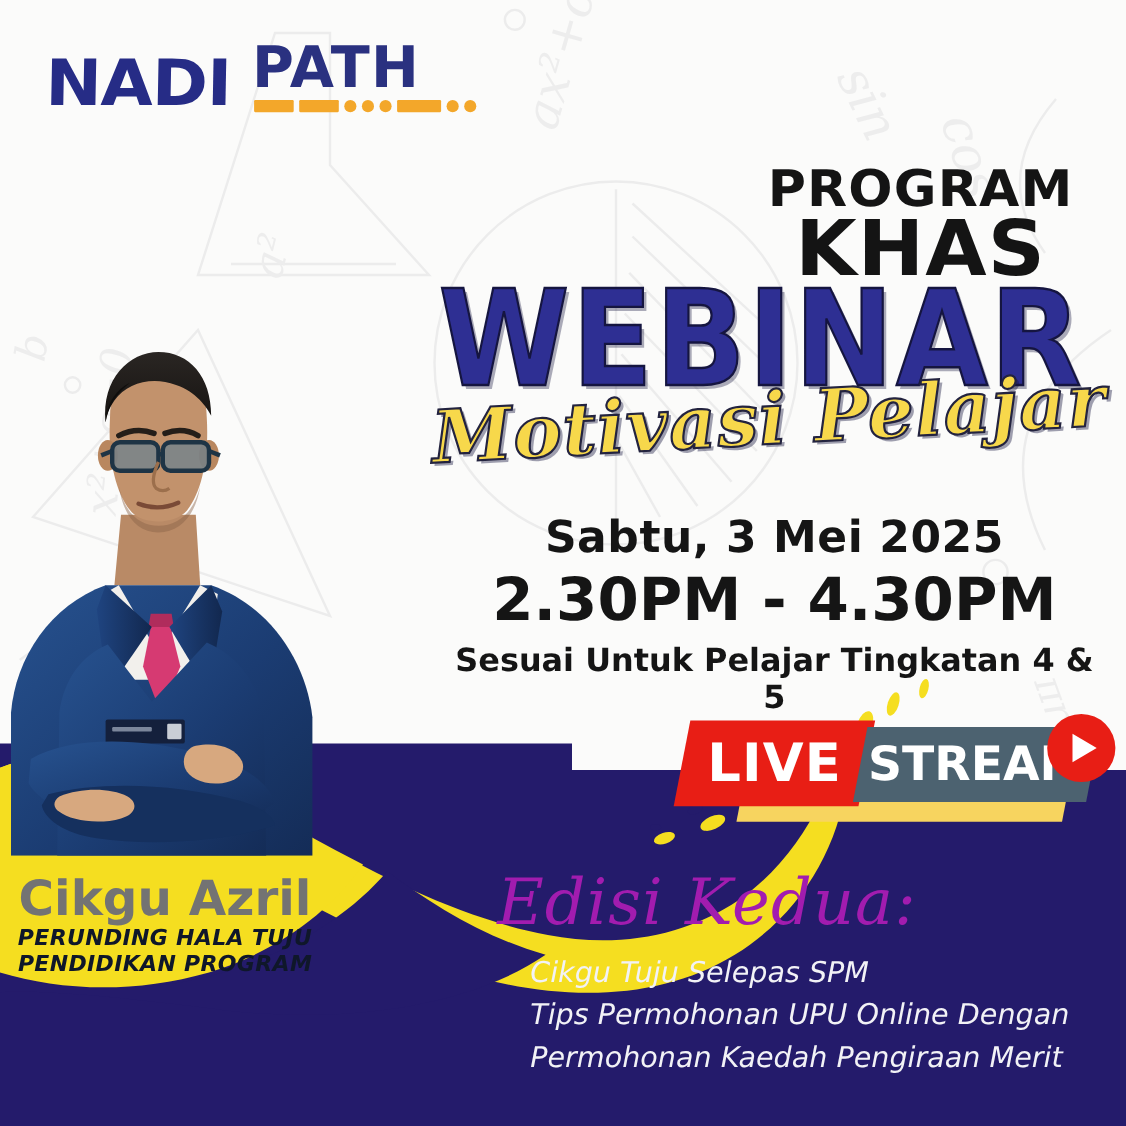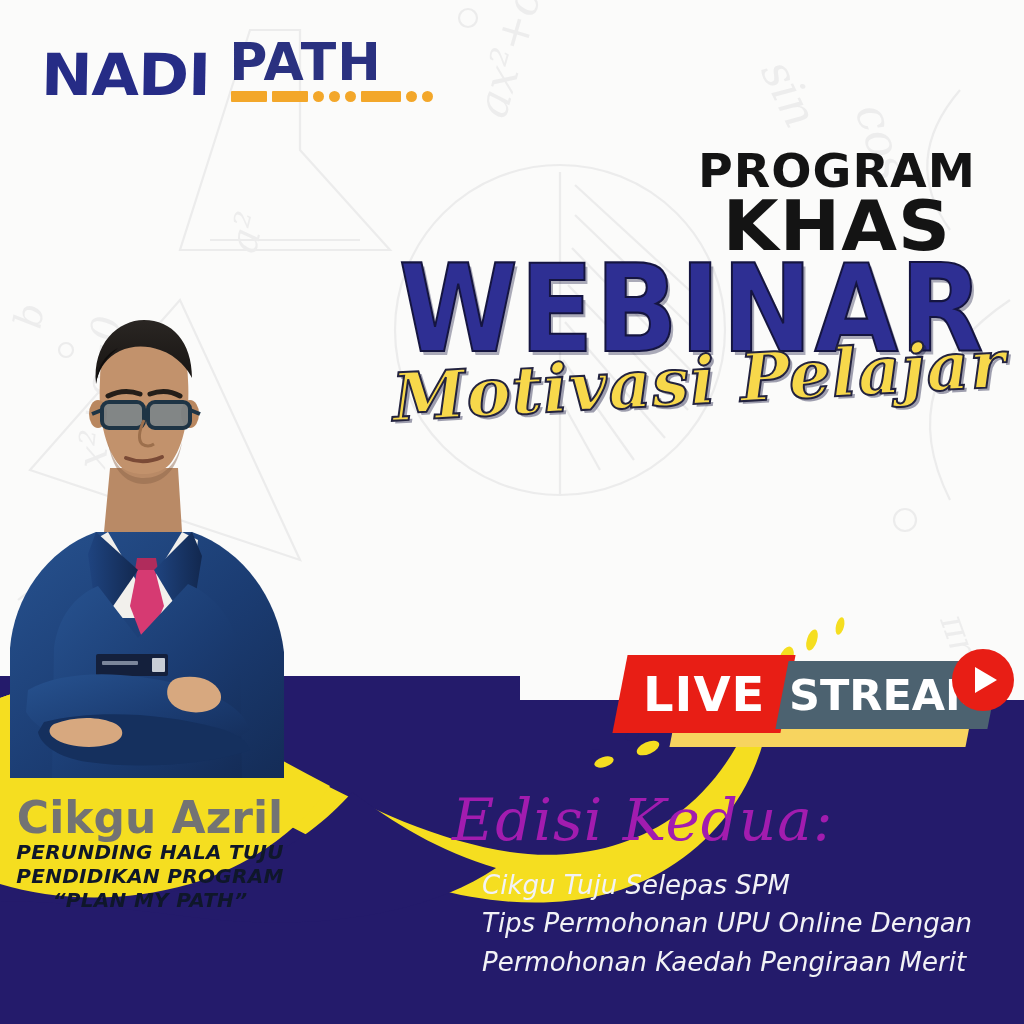--- a/index.html
+++ b/index.html
@@ -349,20 +349,25 @@
   <div id="program-khas">
     <div id="program-line">PROGRAM</div>
     <div id="khas-line">KHAS</div>
   </div>
 
   <div id="headline">
     <div id="webinar-word">WEBINAR</div>
     <div id="motivasi-word">Motivasi Pelajar</div>
   </div>
 
+  <div id="when">
+    <div id="date-line">Sabtu, 3 Mei 2025</div>
+    <div id="time-line">2.30PM - 4.30PM</div>
+    <div id="audience-line">Sesuai Untuk Pelajar Tingkatan 4 &amp; 5</div>
+  </div>
 
   <div id="livestream">
     <div id="yellow-underbar"></div>
     <div id="live-chip">
       <span id="live-text">LIVE</span>
     </div>
     <div id="stream-chip">
       <span id="stream-text">STREAM</span>
     </div>
     <div id="play-badge">
@@ -375,16 +380,15 @@
   <div id="agenda">
     <div class="agenda-line">Cikgu Tuju Selepas SPM</div>
     <div class="agenda-line">Tips Permohonan UPU Online Dengan</div>
     <div class="agenda-line">Permohonan Kaedah Pengiraan Merit</div>
   </div>
 
   <div id="speaker">
     <div id="speaker-name">Cikgu Azril</div>
     <div class="speaker-role">PERUNDING HALA TUJU</div>
     <div class="speaker-role">PENDIDIKAN PROGRAM</div>
-    <div class="speaker-role">“PLAN MY PATH”</div>
   </div>
 
 </div>
 
 </body></html>

